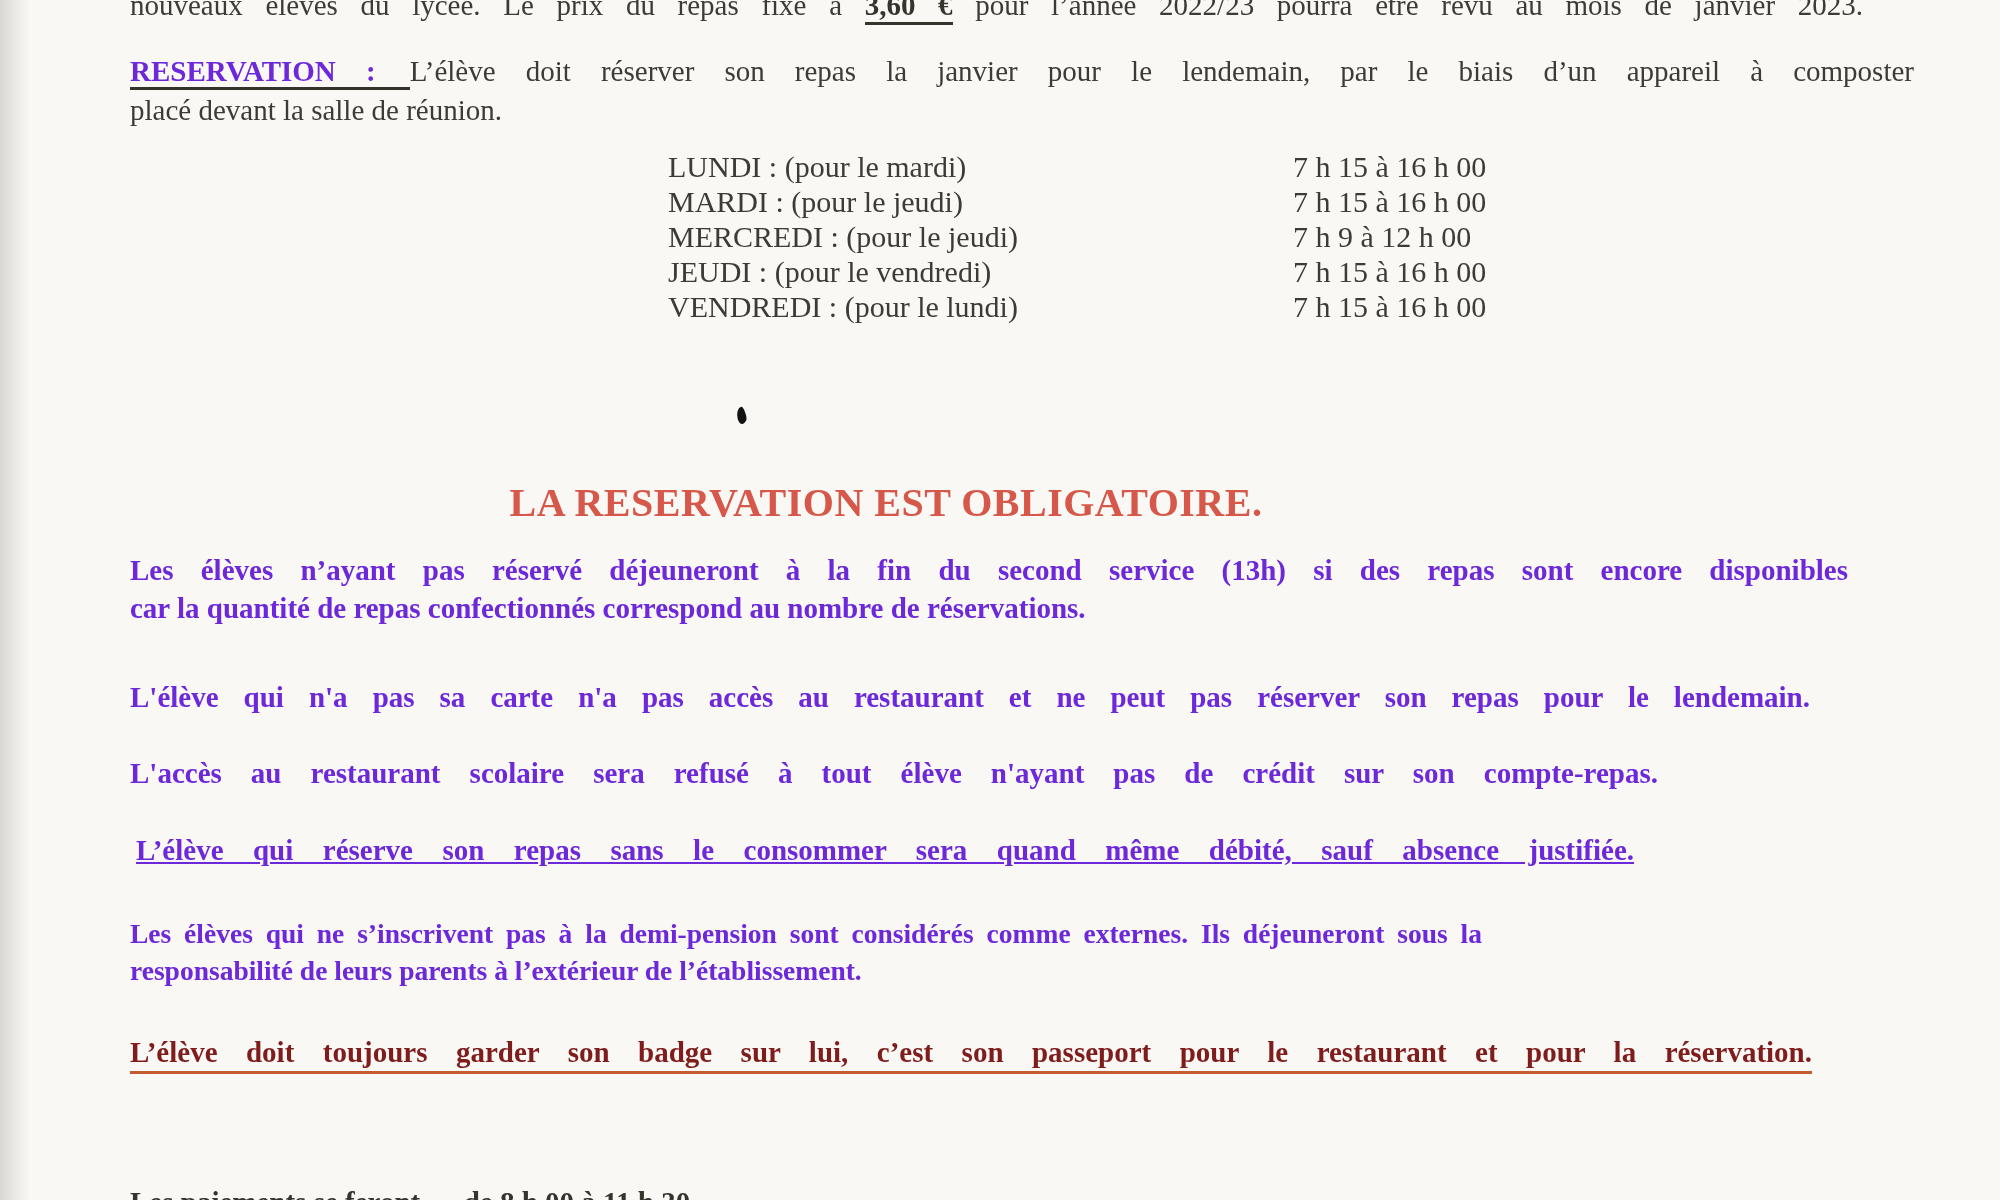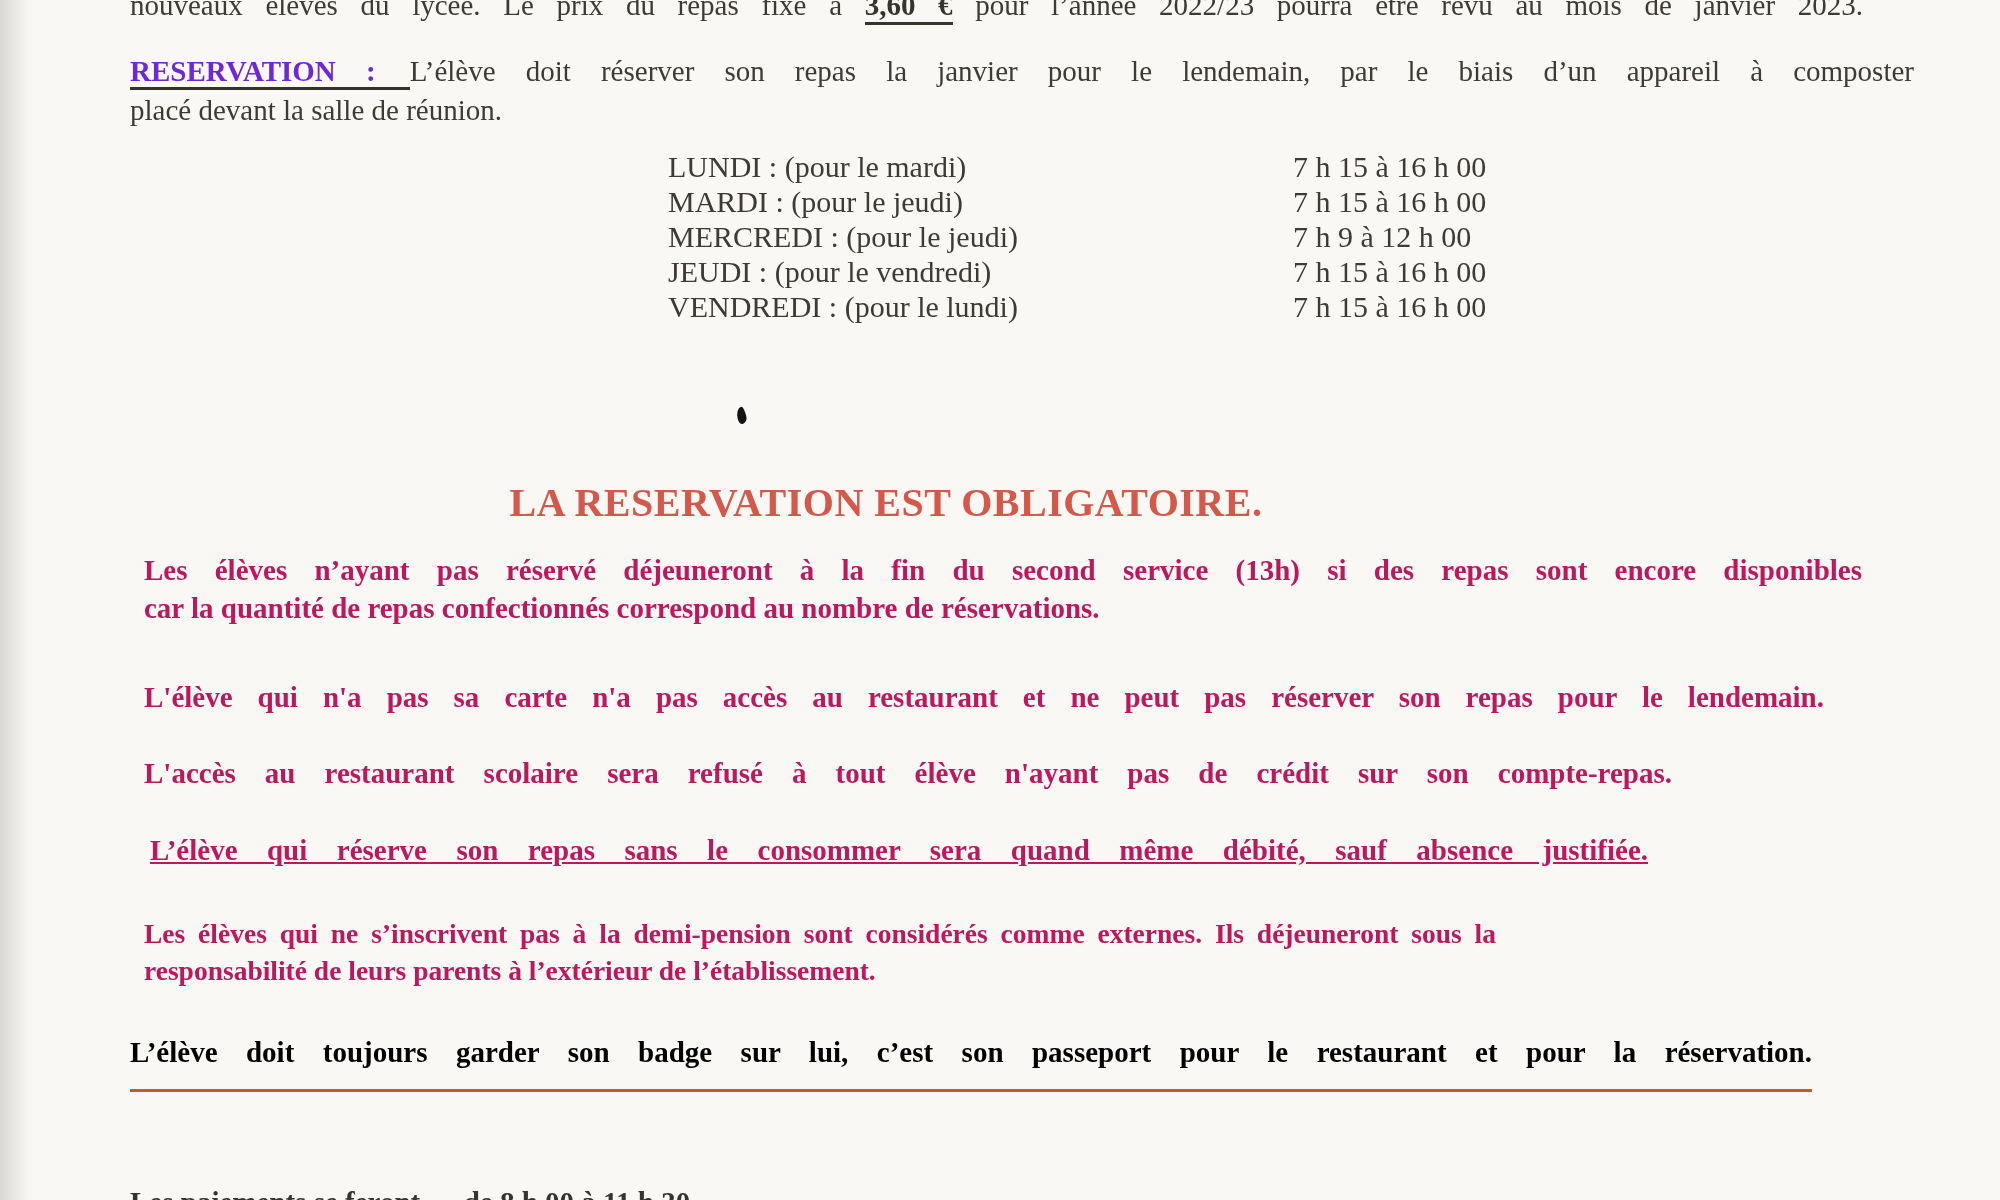--- a/index.html
+++ b/index.html
@@ -2,41 +2,41 @@
 <html><head>
 <meta charset="utf-8">
 <style>
   html,body{margin:0;padding:0;background:#f2f1ee;}
   .page{position:relative;width:2000px;height:1200px;background:#f9f8f5;overflow:hidden;
         font-family:"Liberation Serif","DejaVu Serif",serif;color:#3e3a35;}
   .scan-edge{position:absolute;left:0;top:0;bottom:0;width:30px;
         background:linear-gradient(to right,#d8d7d3,#eceae6 55%,rgba(249,248,245,0));}
   .line,.para{position:absolute;font-size:29px;}
   .fj{text-align:justify;text-align-last:justify;}
-  .bold{font-weight:bold;color:#be185d;margin-left:14px;}
+  .bold{font-weight:bold;color:#6d28d9;}
   .intro{top:-13px;left:130px;width:1733px;line-height:36px;}
   .price{font-weight:bold;color:#37332d;border-bottom:3px solid #37332d;padding-bottom:1px;}
   .res-para{top:52px;left:130px;width:1784px;line-height:39px;}
   .label-u{font-weight:bold;color:#6d28d9;border-bottom:3px solid #35312b;padding-right:4px;}
   .label-du{font-weight:bold;color:#35312b;border-bottom:6px double #35312b;padding-right:6px;}
   .horaire-label{top:150px;left:130px;font-size:30px;}
   .sched-row{position:absolute;left:0;width:100%;font-size:30px;line-height:33px;}
   .sched-day{position:absolute;left:668px;white-space:nowrap;}
   .sched-time{position:absolute;left:1293px;white-space:nowrap;text-align:right;}
   .pen-mark{position:absolute;left:737px;top:407px;width:9px;height:17px;background:#131313;
         border-radius:70% 30% 60% 40% / 65% 60% 40% 35%;transform:rotate(-14deg);}
   .red-heading{top:438px;left:130px;width:1512px;text-align:center;font-size:40px;
         font-weight:bold;color:#d6584a;letter-spacing:.5px;margin-top:41px;}
   .p1{top:551px;left:130px;width:1718px;line-height:38px;}
   .p2{top:681px;left:130px;width:1680px;}
   .p3{top:757px;left:130px;width:1528px;}
   .p4{top:834px;left:136px;width:1498px;text-decoration:underline;}
   .p5{top:915px;left:130px;width:1352px;line-height:37px;font-size:27.5px;}
-  .badge{top:1036px;left:130px;width:1682px;font-weight:bold;color:#000000;
-        border-bottom:3px solid #c55c30;padding-bottom:20px;}
+  .badge{top:1036px;left:130px;width:1682px;font-weight:bold;color:#7f1d1d;
+        border-bottom:3px solid #c55c30;padding-bottom:2px;}
   .paiement{top:1156px;left:130px;font-size:31px;margin-top:44px;}
   .bottom-clip{top:1186px;left:130px;width:1700px;font-weight:bold;color:#37332d;}
 </style>
 </head>
 <body>
 
 <div class="page">
   <div class="scan-edge"></div>
 
   <div class="line intro fj"><span>nouveaux élèves du lycée. Le prix du repas fixé à </span><span class="price">3,60 €</span><span> pour l’année 2022/23 pourra être revu au mois de janvier 2023.</span></div>

